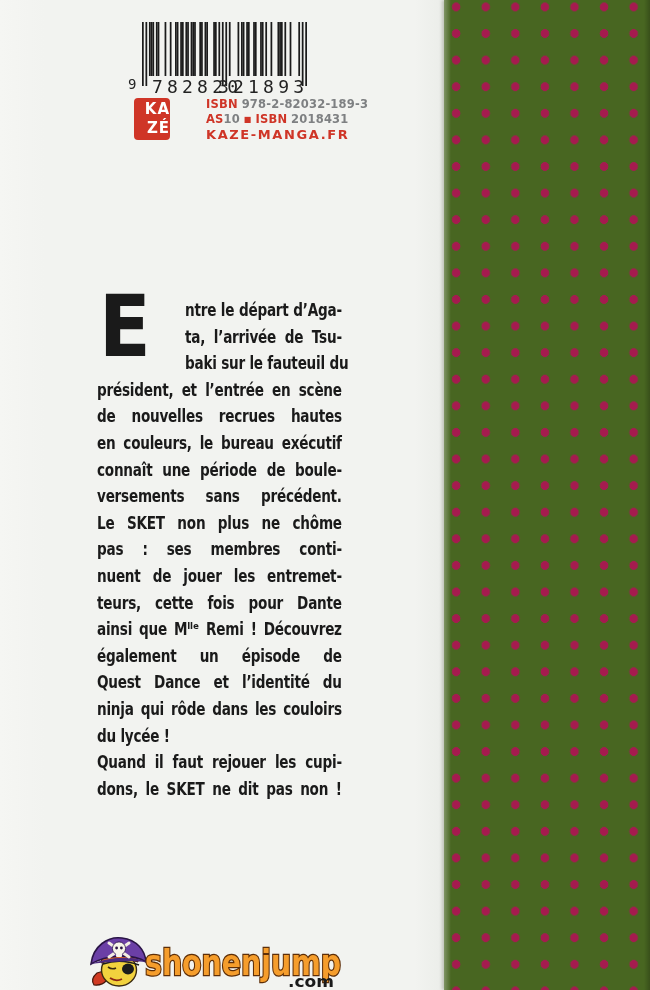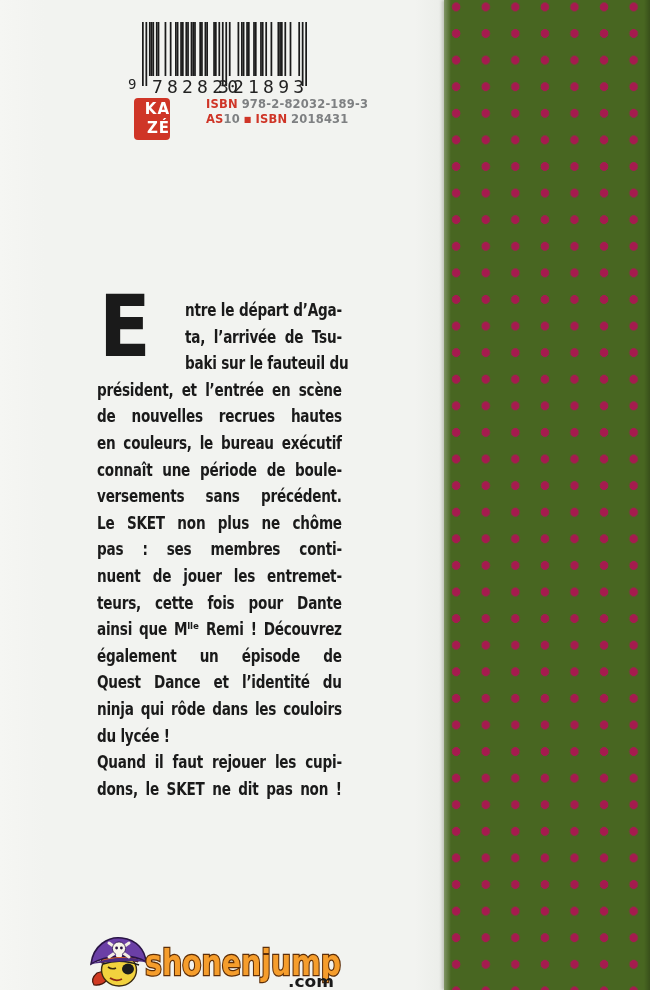--- a/index.html
+++ b/index.html
@@ -142,20 +142,21 @@
       <div class="pub-line">
         <span class="red-b">ISBN</span>
         <span class="gray-v">978-2-82032-189-3</span>
       </div>
       <div class="pub-line">
         <span class="red-b">AS</span><span class="gray-v">10</span>
         <span class="sq-bullet">■</span>
         <span class="red-b">ISBN</span>
         <span class="gray-v">2018431</span>
       </div>
+      <div class="site-line">KAZE-MANGA.FR</div>
     </div>
   </div>
 
   <div class="drop-cap">E</div>
   <div class="synopsis" id="synopsis-lines">
       <div class="syn-line ind">ntre le départ d’Aga-</div>
       <div class="syn-line ind">ta, l’arrivée de Tsu-</div>
       <div class="syn-line ind">baki sur le fauteuil du</div>
       <div class="syn-line">président, et l’entrée en scène</div>
       <div class="syn-line">de nouvelles recrues hautes</div>

